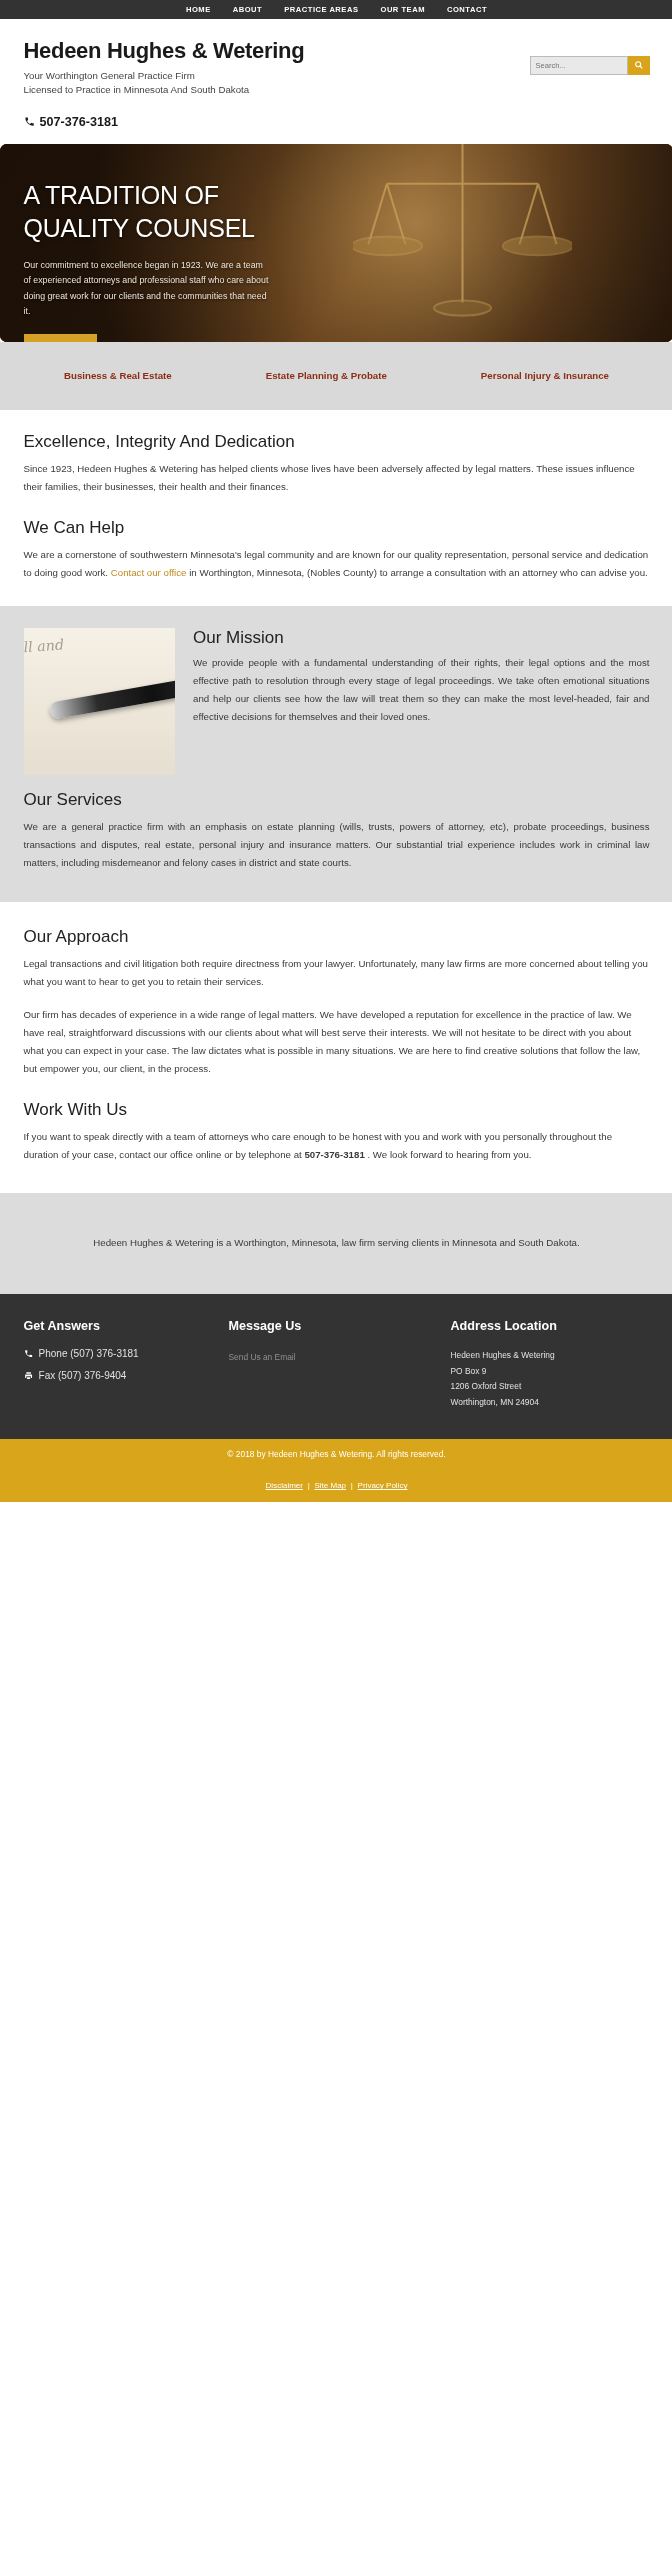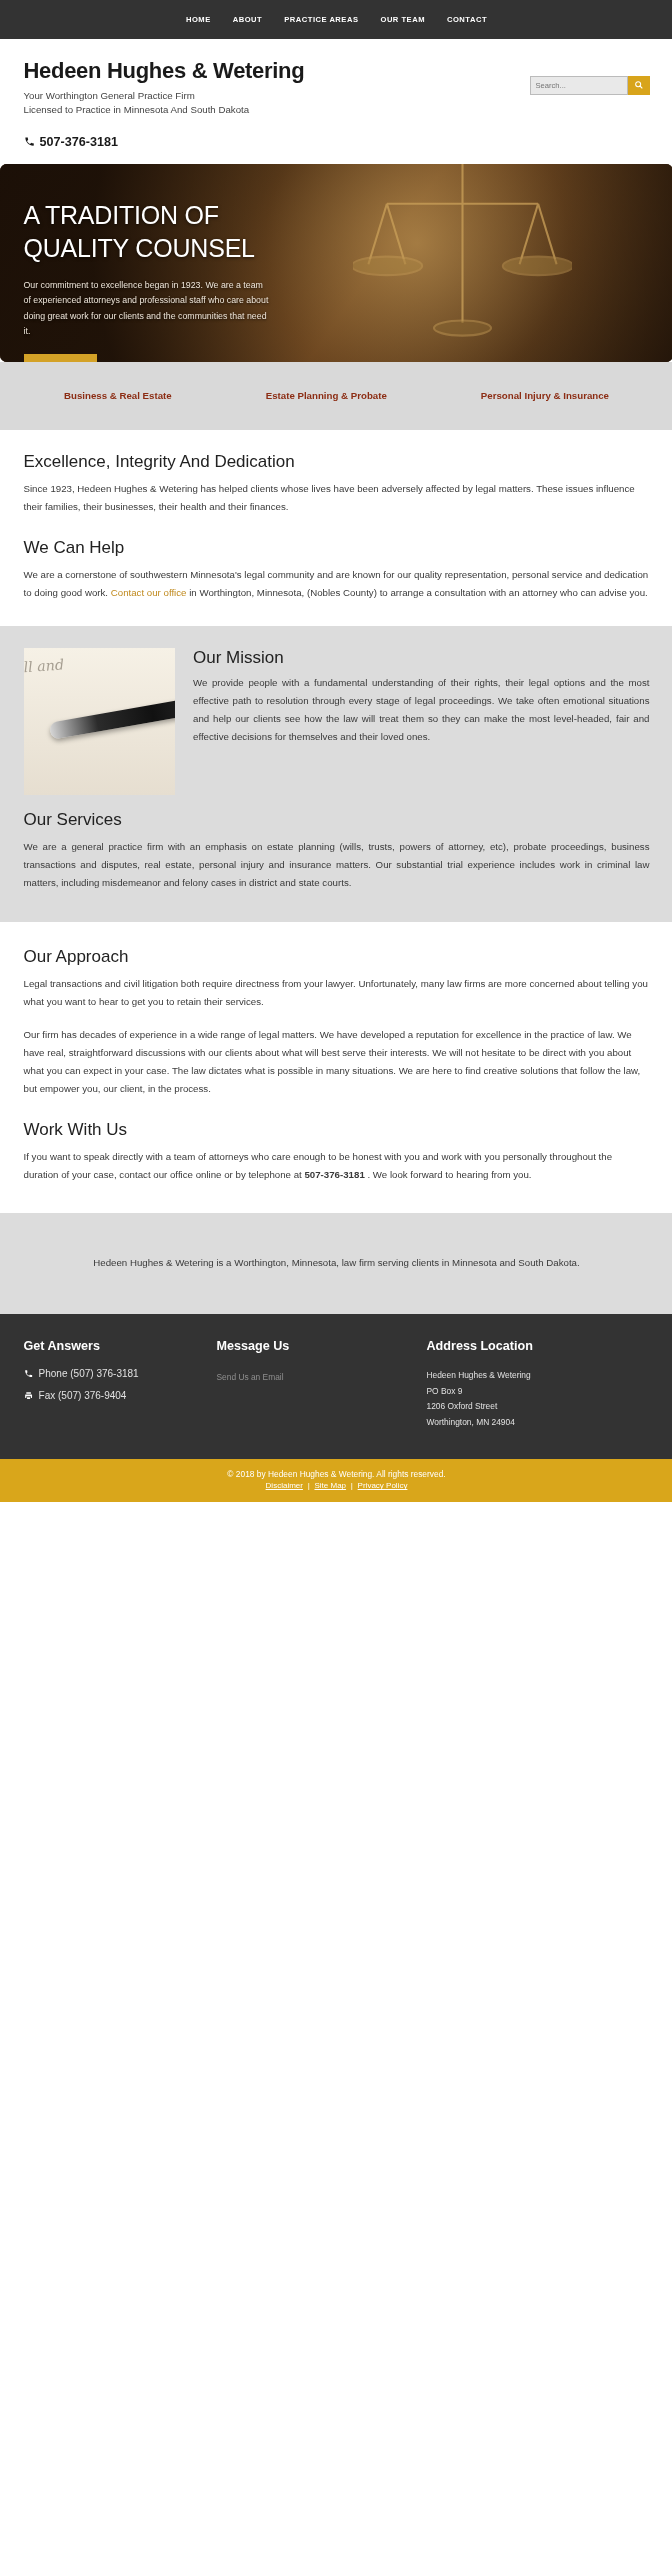--- a/index.html
+++ b/index.html
@@ -5,21 +5,21 @@
   * { box-sizing: border-box; margin: 0; padding: 0; }
   body {
     width: 673px;
     font-family: "Liberation Sans", sans-serif;
     background: #ffffff;
     color: #333333;
   }
   
   .topnav {
     background: #333333;
-    height: 39px;
+    height: 19px;
     display: flex;
     align-items: center;
     justify-content: center;
     gap: 22px;
   }
   .topnav a {
     color: #ffffff;
     font-size: 7.6px;
     letter-spacing: 0.5px;
     text-decoration: none;
@@ -240,21 +240,21 @@
   .band p {
     font-size: 9.7px;
     line-height: 1.9;
     color: #3a3a3a;
   }
   
   .footer {
     background: #333333;
     padding: 25px 23.5px 29px 23.5px;
     display: flex;
-    gap: 0;
+    gap: 12px;
     color: #ffffff;
   }
   .fcol { flex: 1; }
   .fcol:nth-child(1) { flex: 0 0 193px; }
   .fcol:nth-child(2) { flex: 0 0 210px; }
   .fcol h3 {
     font-size: 12.6px;
     font-weight: bold;
     margin-bottom: 15px;
     color: #ffffff;
@@ -278,21 +278,21 @@
     line-height: 1.85;
   }
   
   .copyright {
     background: #d9a61b;
     padding: 10px 0 11.8px 0;
     text-align: center;
     color: #ffffff;
   }
   .copyright .c1 { font-size: 8.4px; }
-  .copyright .c2 { margin-top: 2px; font-size: 8px; }
+  .copyright .c2 { margin-top: 22px; font-size: 8px; }
   .copyright .c2 a {
     color: #ffffff;
     text-decoration: underline;
     margin: 0 2.5px;
   }
   .sep { color: #ffffff; }
   .icon { display: inline-block; line-height: 0; }
 </style>
 </head>
 <body>

